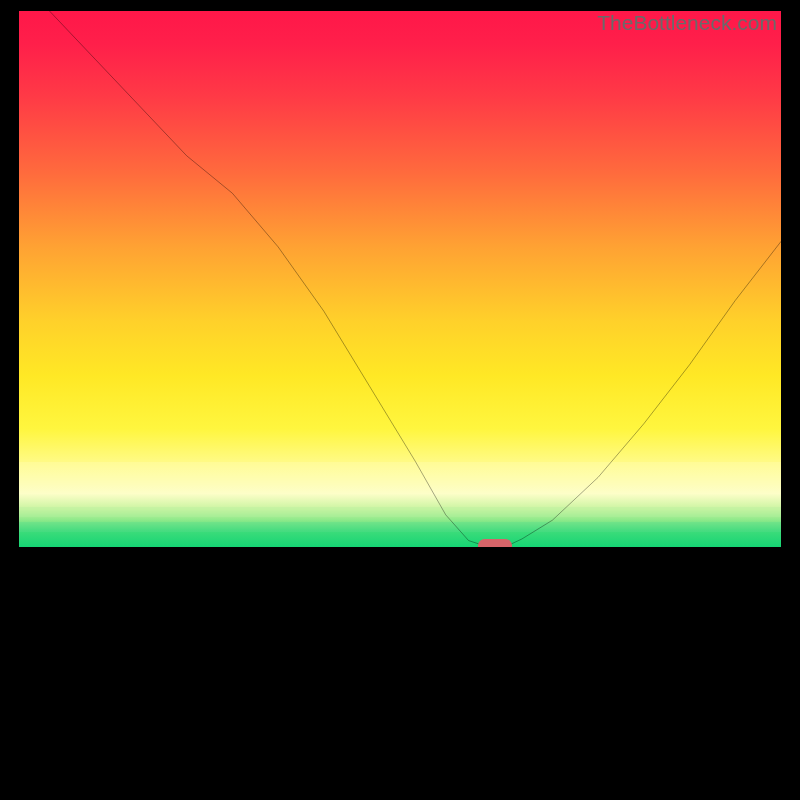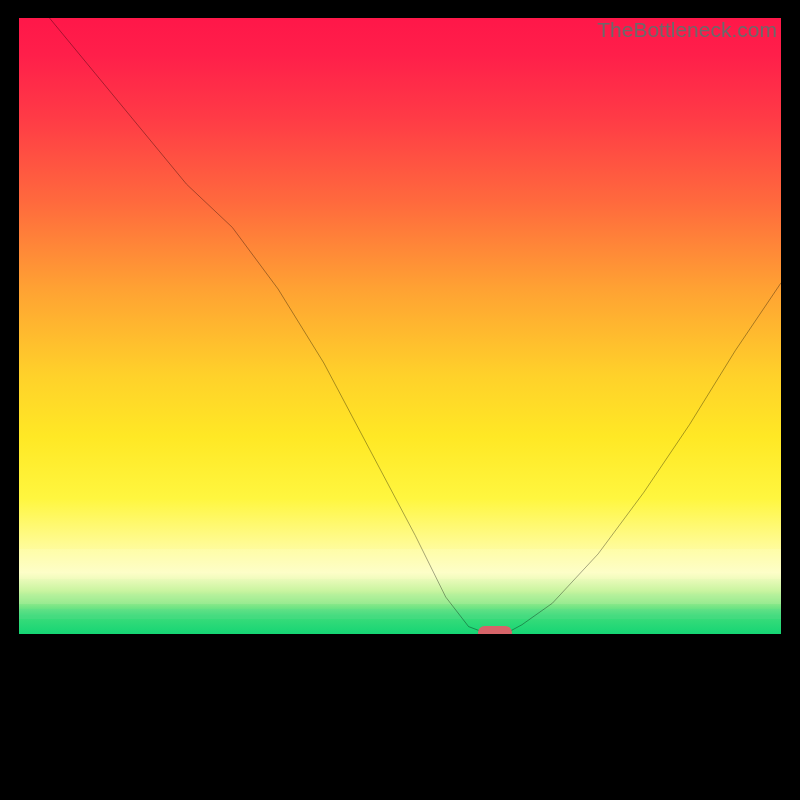--- a/index.html
+++ b/index.html
@@ -13,23 +13,23 @@
   }
   .frame {
     position: relative;
     width: 800px;
     height: 800px;
     background: #000;
   }
   .plot-area {
     position: absolute;
     left: 19px;
-    top: 18px;
+    top: 11px;
     width: 762px;
-    height: 616px;
+    height: 536px;
     
     background: linear-gradient(
       to bottom,
       #ff1749 0%,
       #ff1f4a 6%,
       #ff3a46 16%,
       #ff6a3d 30%,
       #ffa233 44%,
       #ffd12a 58%,
       #ffe825 68%,

